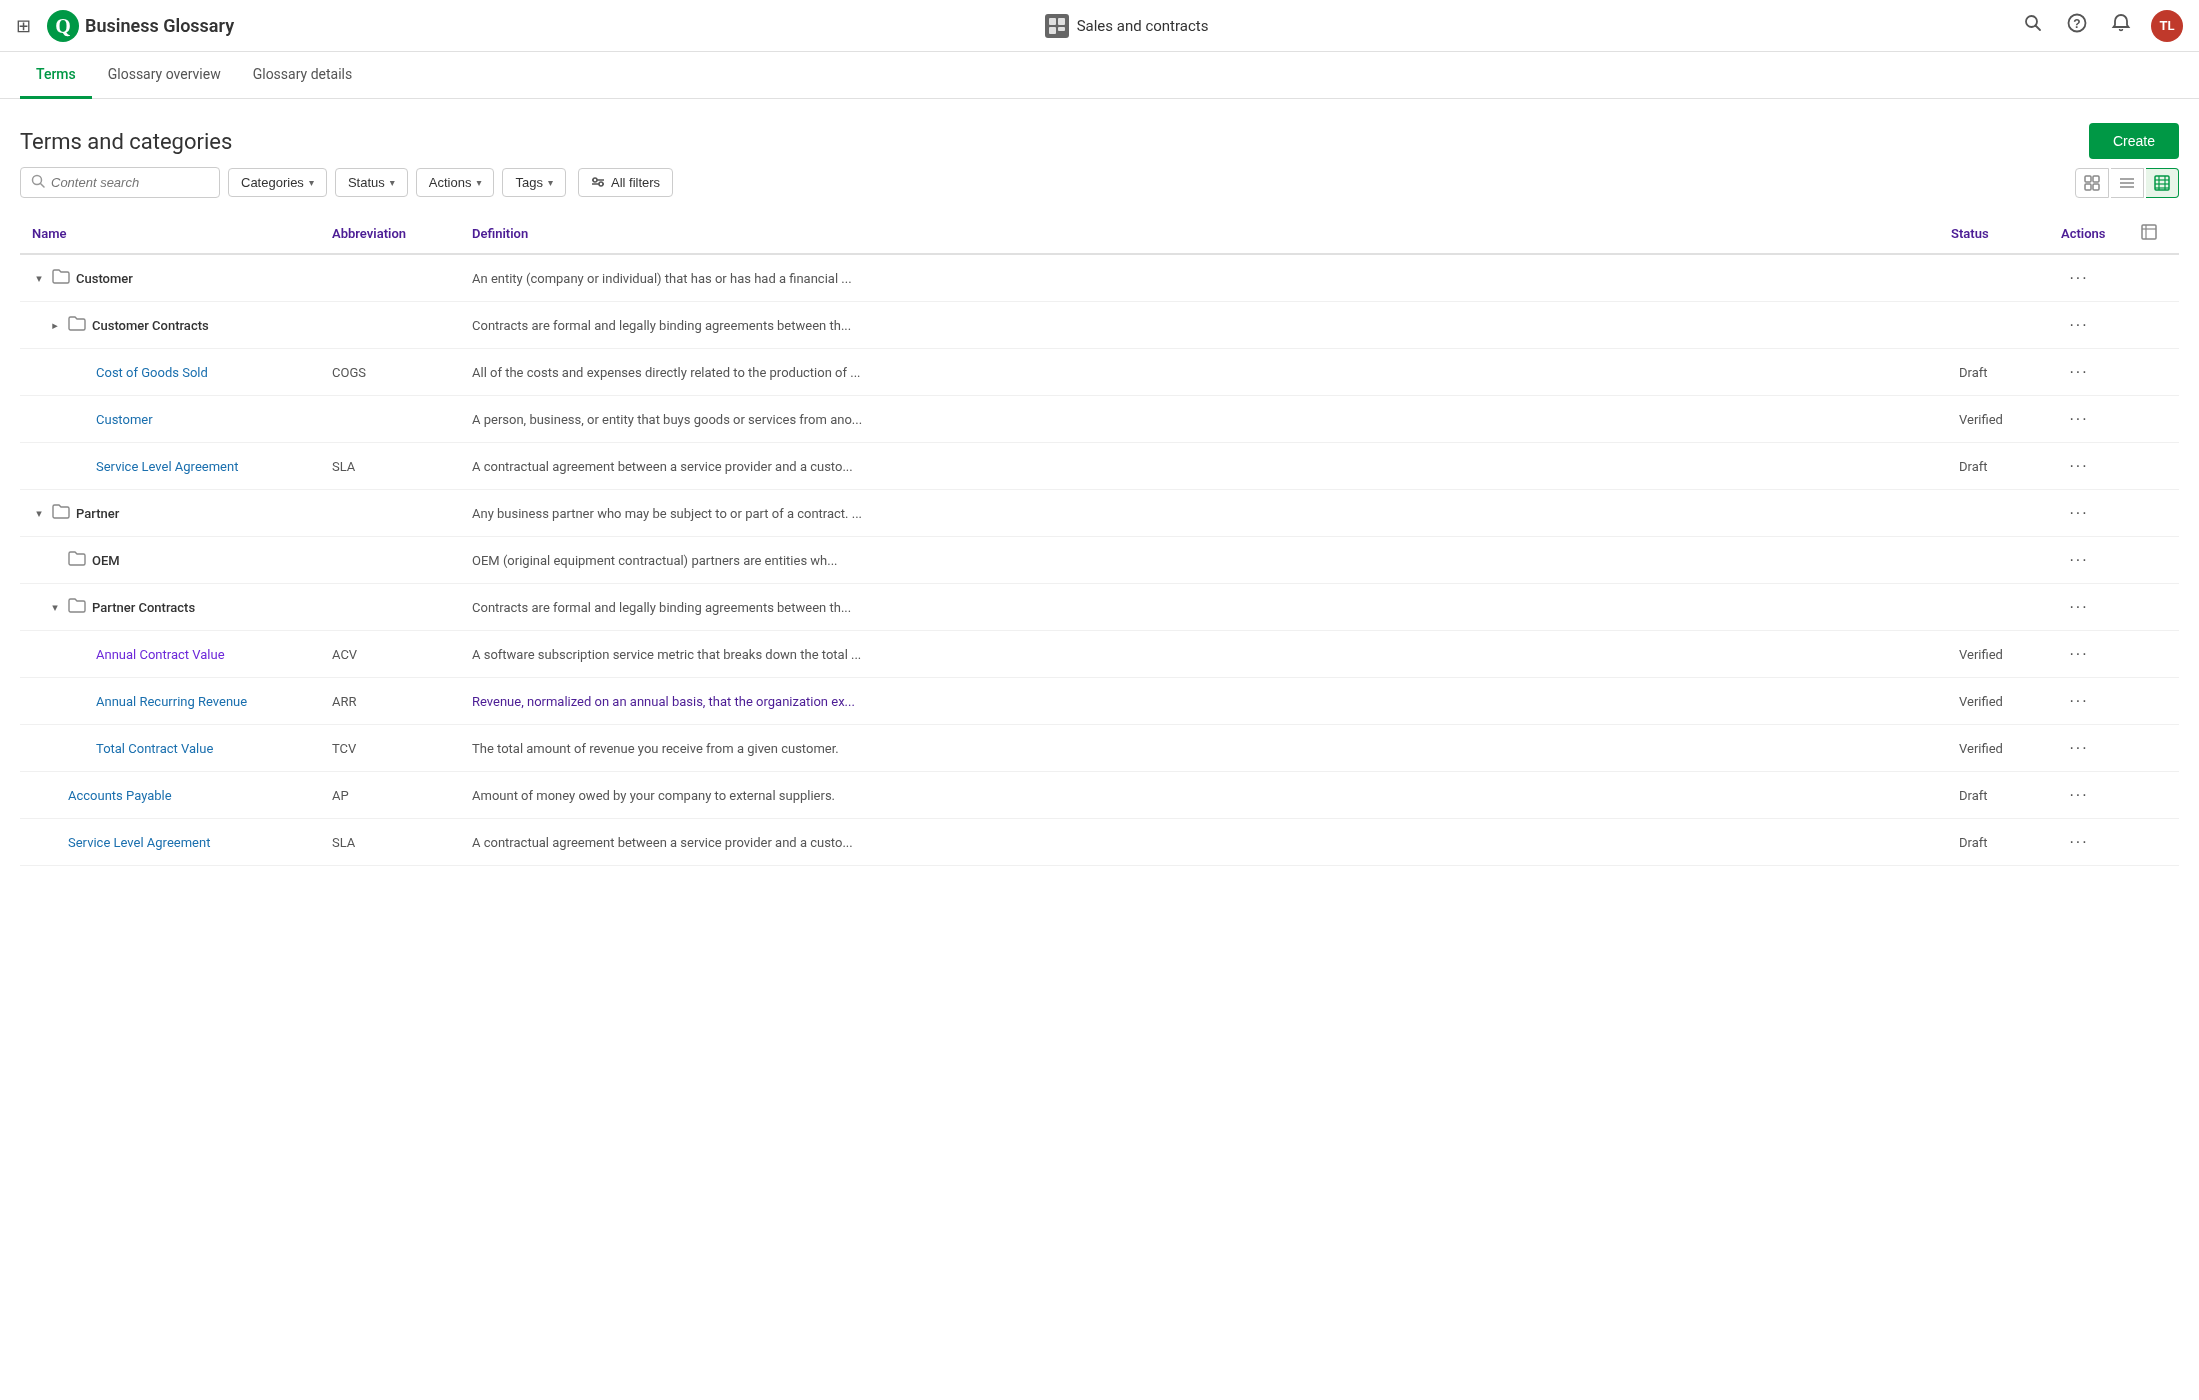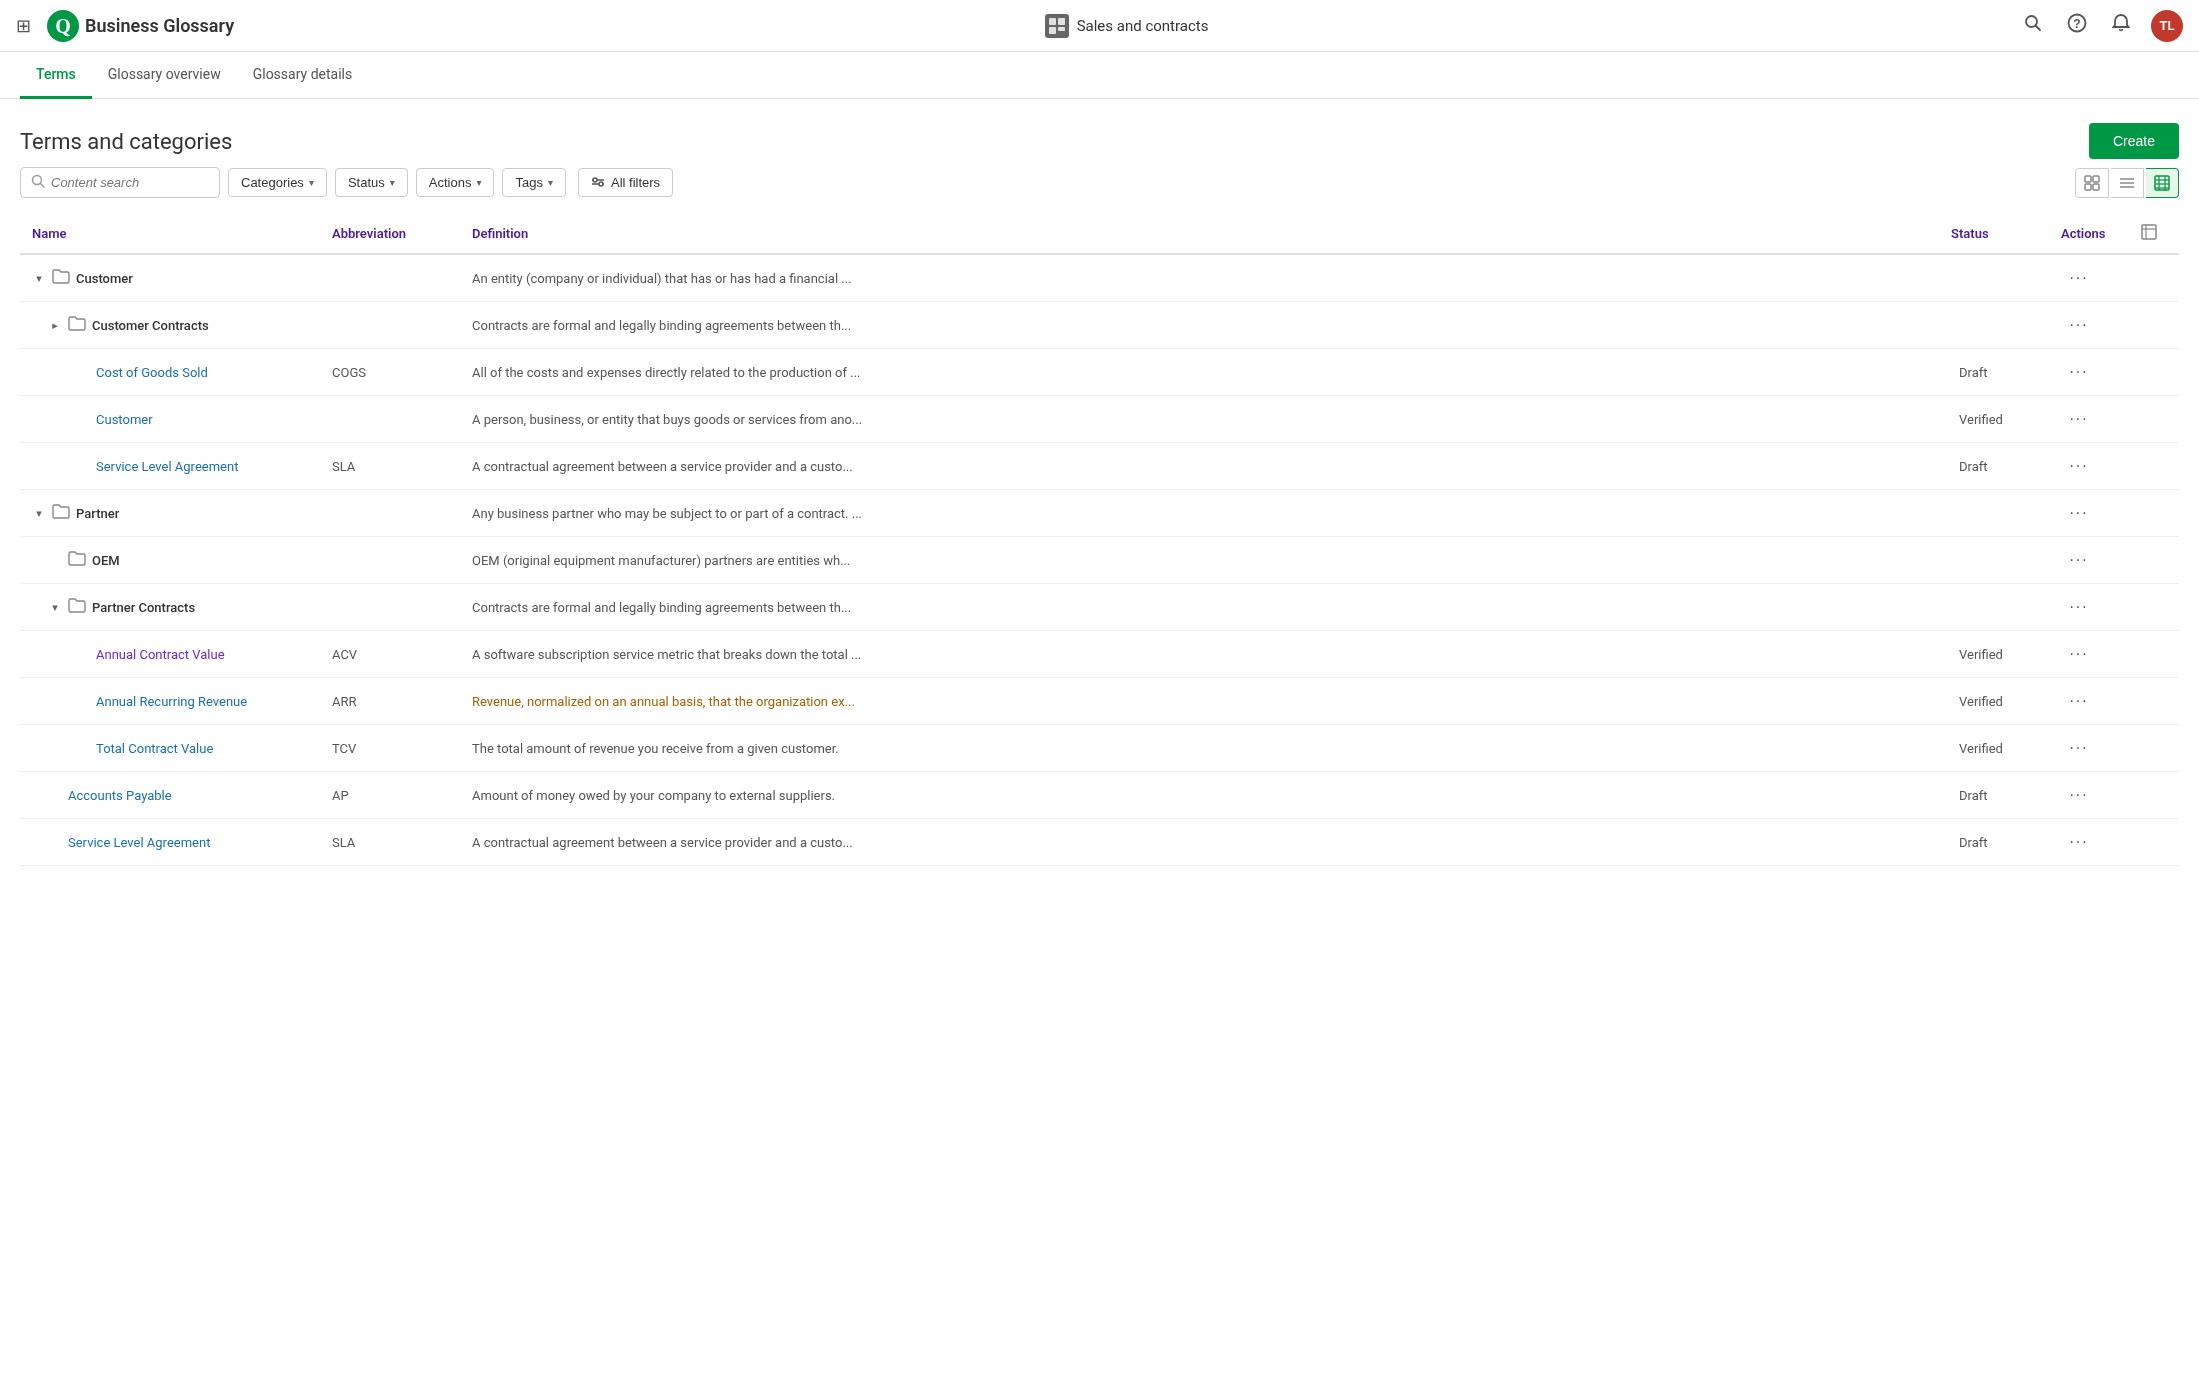--- a/index.html
+++ b/index.html
@@ -384,21 +384,21 @@
           <td class="row-indent-1">
             <div class="name-cell">
               <span class="expand-arrow"></span>
               <span class="folder-icon"><svg width="18" height="16" viewBox="0 0 18 16" fill="none">
       <path d="M1 3.5C1 2.67 1.67 2 2.5 2H7l2 2H15.5C16.33 4 17 4.67 17 5.5V13.5C17 14.33 16.33 15 15.5 15H2.5C1.67 15 1 14.33 1 13.5V3.5Z" stroke="#888" stroke-width="1.4" fill="none"></path>
     </svg></span>
               <span style="font-weight: 500; cursor: pointer;">OEM</span>
             </div>
           </td>
           <td style="color: rgb(85, 85, 85);"></td>
-          <td style="color: rgb(85, 85, 85);">OEM (original equipment manufacturer) partners are entities wh...</td>
+          <td style="color: rgb(85, 85, 85);">OEM (original equipment contractual) partners are entities wh...</td>
           <td></td>
           <td><button class="actions-btn">···</button></td>
           <td></td>
         </tr>
         <tr>
           <td class="row-indent-1">
             <div class="name-cell">
               <span class="expand-arrow">▾</span>
               <span class="folder-icon"><svg width="18" height="16" viewBox="0 0 18 16" fill="none">
       <path d="M1 3.5C1 2.67 1.67 2 2.5 2H7l2 2H15.5C16.33 4 17 4.67 17 5.5V13.5C17 14.33 16.33 15 15.5 15H2.5C1.67 15 1 14.33 1 13.5V3.5Z" stroke="#888" stroke-width="1.4" fill="none"></path>
@@ -426,21 +426,21 @@
           <td></td>
         </tr>
         <tr>
           <td class="row-indent-2">
             <div class="name-cell">
               <span class="expand-arrow"></span>
               <span style="cursor: pointer; color: rgb(26, 111, 174);">Annual Recurring Revenue</span>
             </div>
           </td>
           <td style="color: rgb(85, 85, 85);">ARR</td>
-          <td style="color: #a16207;">Revenue, normalized on an annual basis, that the organization ex...</td>
+          <td style="color: #4c1d95;">Revenue, normalized on an annual basis, that the organization ex...</td>
           <td><span class="status-badge">Verified</span></td>
           <td><button class="actions-btn">···</button></td>
           <td></td>
         </tr>
         <tr>
           <td class="row-indent-2">
             <div class="name-cell">
               <span class="expand-arrow"></span>
               <span style="cursor: pointer; color: rgb(26, 111, 174);">Total Contract Value</span>
             </div>

